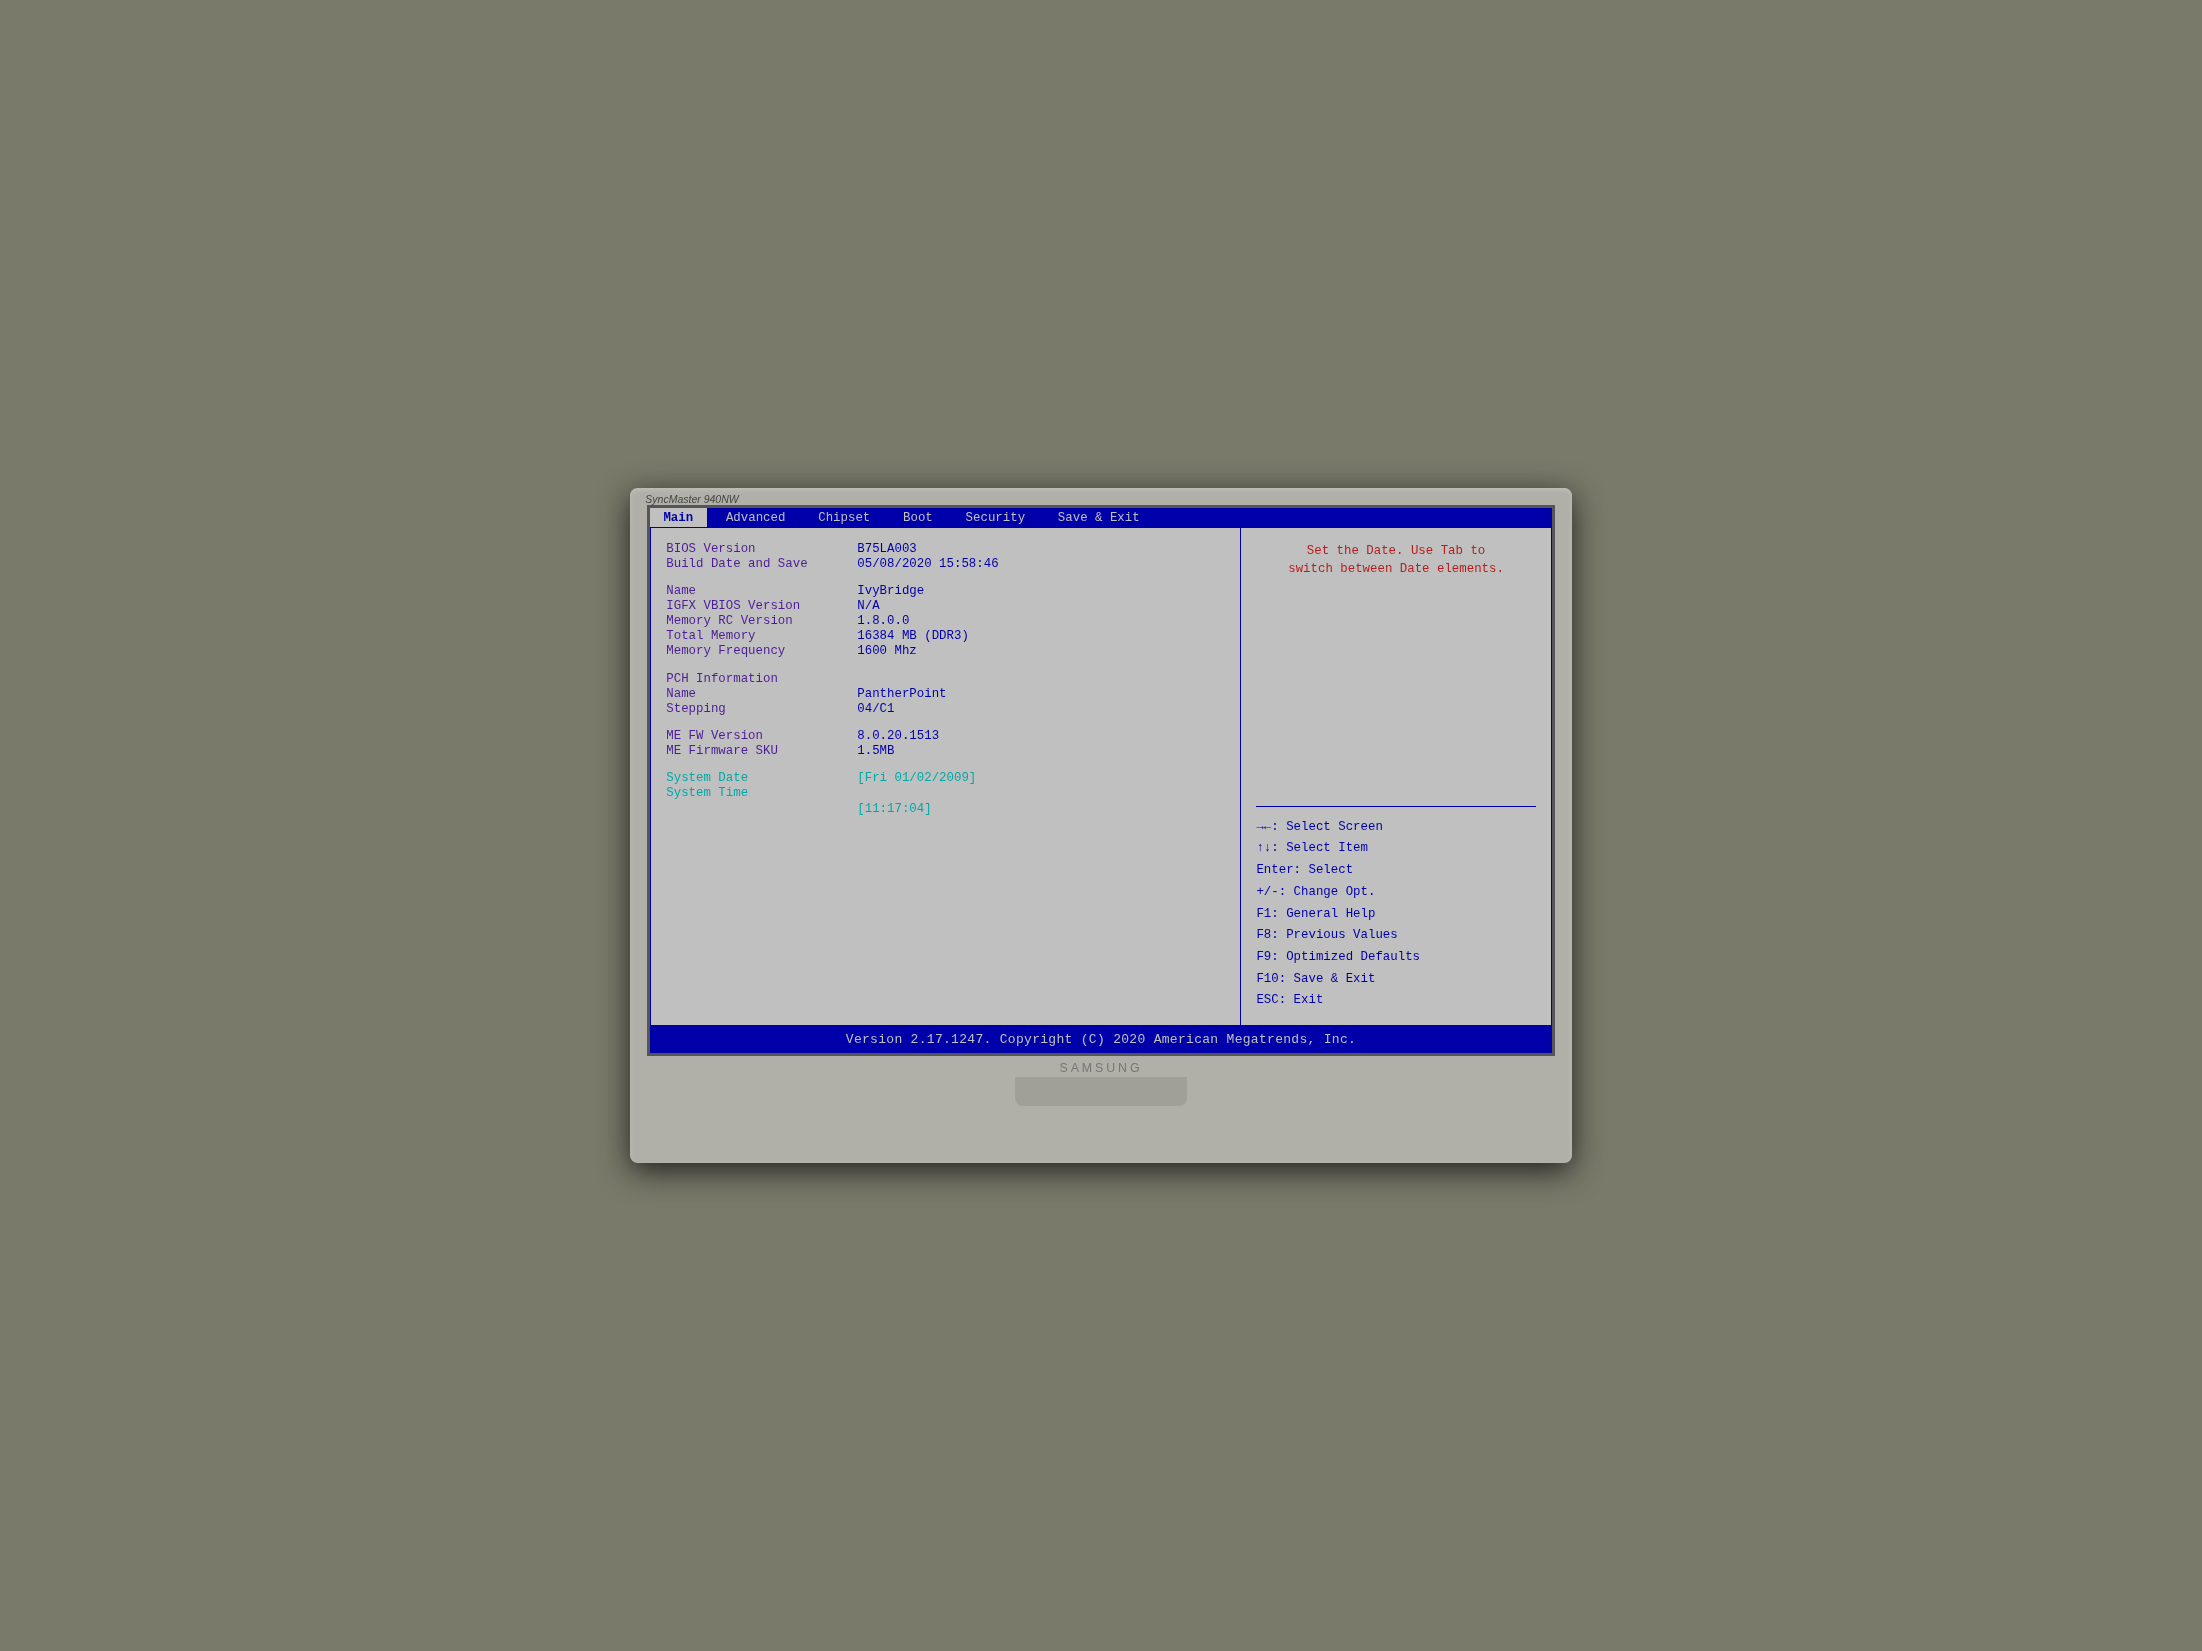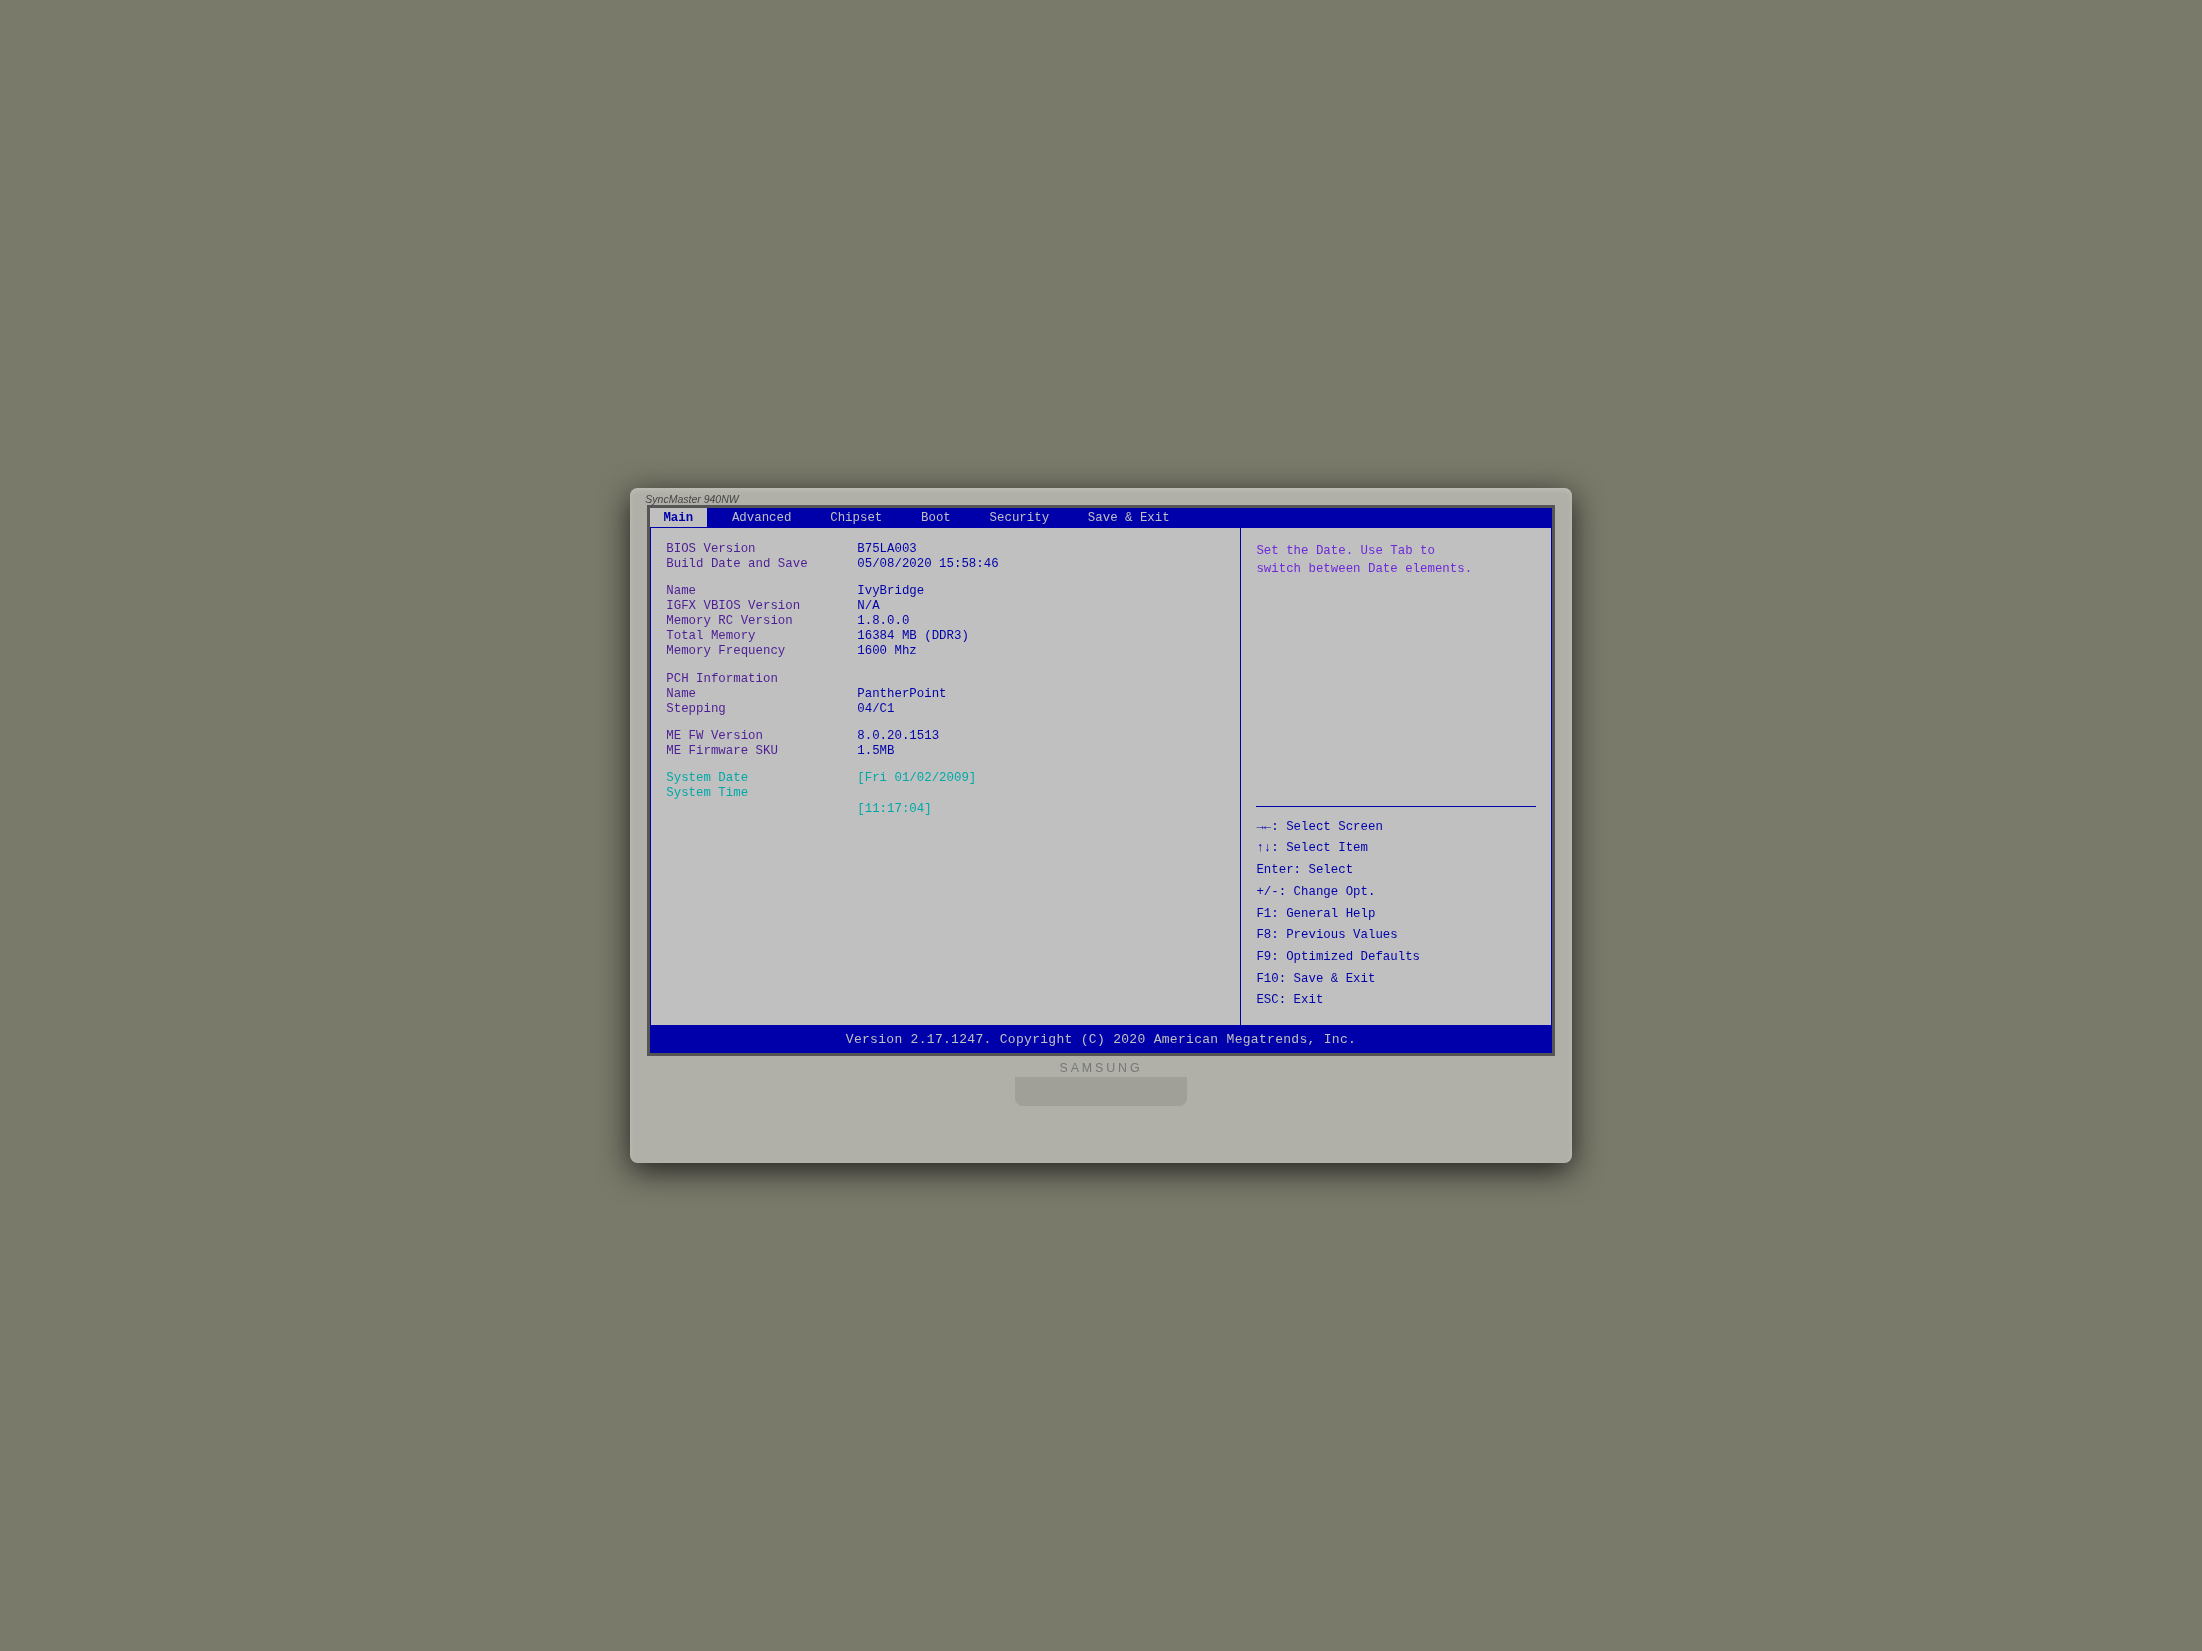--- a/index.html
+++ b/index.html
@@ -50,21 +50,21 @@
       font-size: 13.4px;
       letter-spacing: 0.5px;
     }
 
     
     .nav-bar {
       background: #0000aa;
       display: flex;
       align-items: center;
       padding: 0 0 0 0;
-      gap: 12px;
+      gap: 6px;
     }
 
     .nav-tab {
       padding: 2.9px 13.4px;
       font-size: 12.4px;
       color: #c0c0c0;
       cursor: pointer;
       font-family: 'Courier New', Courier, monospace;
     }
 
@@ -124,25 +124,26 @@
     
     .right-panel {
       flex: 1;
       padding: 13.4px 15.3px;
       display: flex;
       flex-direction: column;
       min-height: 497px;
     }
 
     .help-text {
-      color: #6d28d9;
+      color: #b91c1c;
       font-size: 12.4px;
       font-family: 'Courier New', Courier, monospace;
       line-height: 1.5;
       margin-bottom: 2px;
+      text-align: center;
     }
 
     .divider {
       border: none;
       border-top: 1px solid #0000aa;
       margin: 9.6px 0;
     }
 
     .key-help {
       color: #0000aa;

